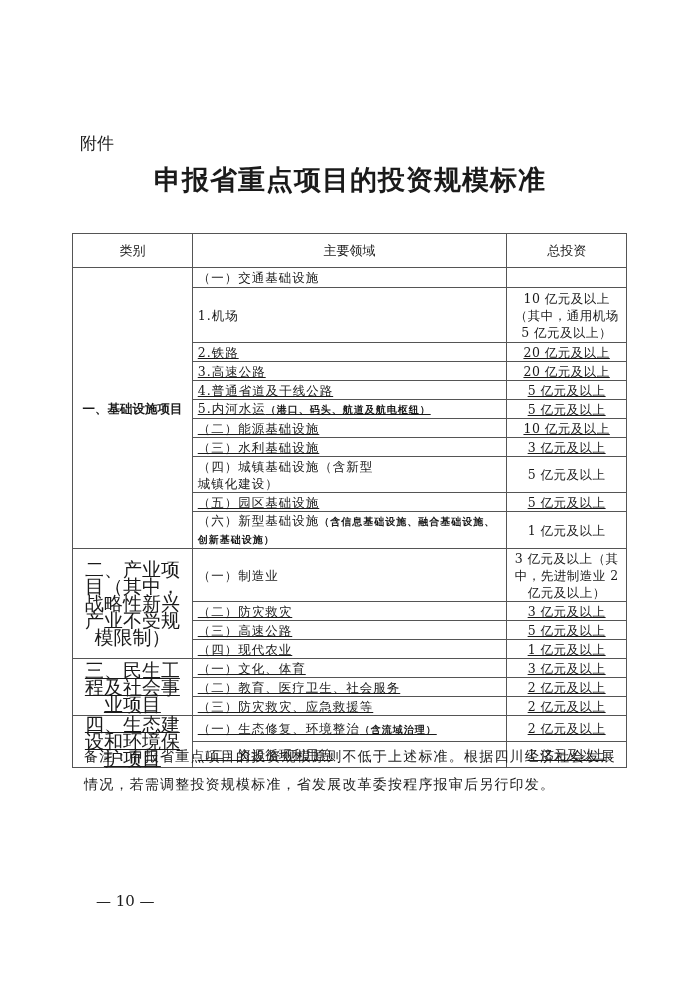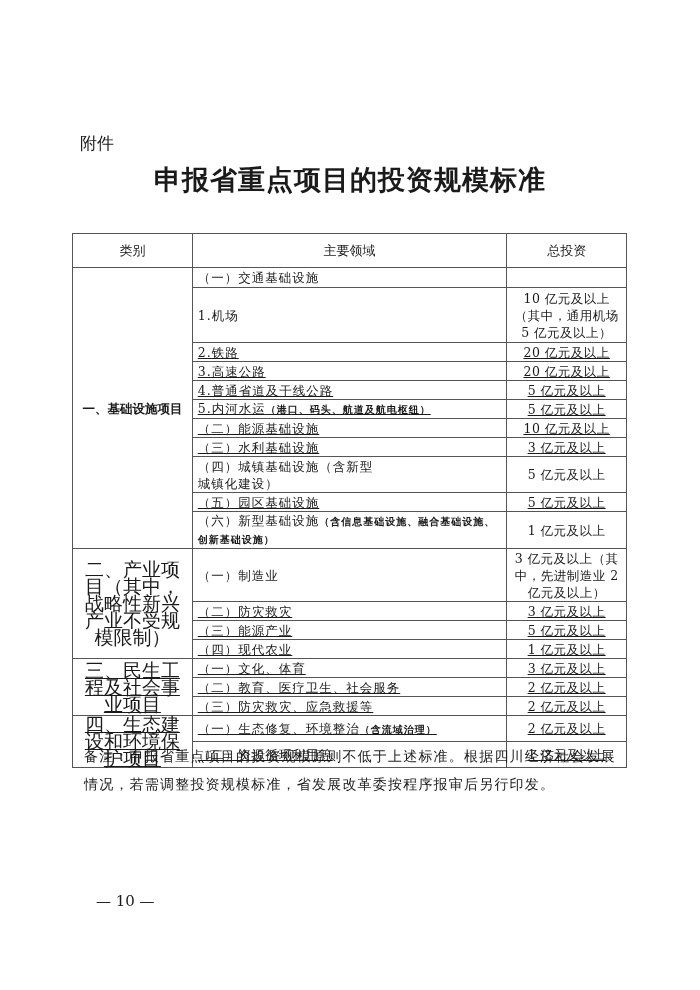--- a/index.html
+++ b/index.html
@@ -89,21 +89,21 @@
     <tr style="height:53px">
       <td class="cat" rowspan="4">二、产业项目（其中，战略性新兴产业不受规模限制）</td>
       <td class="area">（一）制造业</td>
       <td class="inv">3 亿元及以上（其中，先进制造业 2 亿元及以上）</td>
     </tr>
     <tr class="r18">
       <td class="area">（二）防灾救灾</td>
       <td class="inv">3 亿元及以上</td>
     </tr>
     <tr class="r18">
-      <td class="area">（三）能源产业</td>
+      <td class="area">（三）高速公路</td>
       <td class="inv">5 亿元及以上</td>
     </tr>
     <tr class="r18">
       <td class="area">（四）现代农业</td>
       <td class="inv">1 亿元及以上</td>
     </tr>
 
     <tr class="r18">
       <td class="cat" rowspan="3">三、民生工程及社会事业项目</td>
       <td class="area">（一）文化、体育</td>

